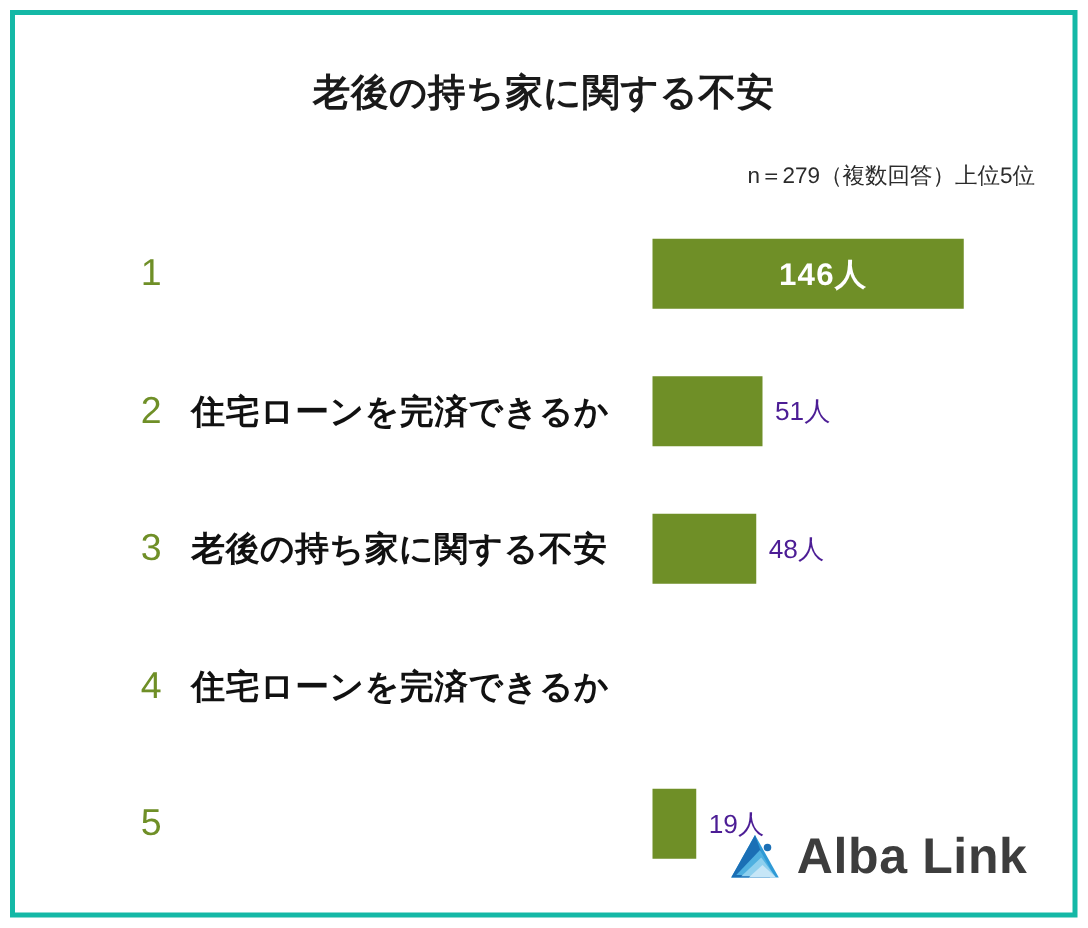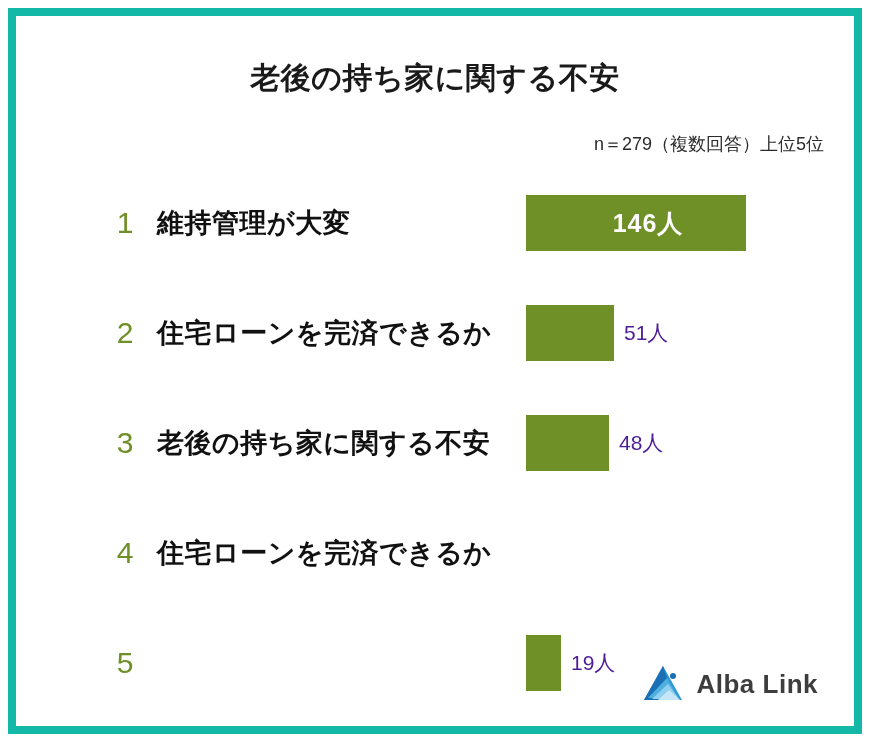--- a/index.html
+++ b/index.html
@@ -14,21 +14,21 @@
     overflow: hidden;
   }
 
   #chart-frame {
     position: absolute;
     left: 8px;
     top: 8px;
     width: 854px;
     height: 726px;
     box-sizing: border-box;
-    border: 8px solid #14b8a6;
+    border: 4px solid #14b8a6;
     background: #ffffff;
   }
 
   #chart-title {
     position: absolute;
     left: 0;
     top: 42px;
     width: 100%;
     text-align: center;
     font-size: 30px;
@@ -125,42 +125,41 @@
     gap: 12px;
   }
 
   #logo-mark {
     width: 42px;
     height: 40px;
     flex: none;
   }
 
   #logo-text {
-    font-size: 26px;
+    font-size: 40px;
     color: #3d3d3d;
     font-weight: bold;
     letter-spacing: 0.5px;
   }
 </style>
 </head>
 <body>
 
 <div id="chart-frame">
 
   <div id="chart-title">老後の持ち家に関する不安</div>
 
   <div id="chart-subtitle">n＝279（複数回答）上位5位</div>
 
   <div id="rows">
 
     <div class="row">
       <div class="rank">1</div>
-      <div class="row-label">維持管理が大変</div>
-      <div class="bar-area">
-        <div class="bar" style="width:220px;padding-left:24px;">
+      <div class="bar-area">
+        <div class="bar" style="width:249px;padding-left:24px;">
           <span class="bar-value-inside">146人</span>
         </div>
       </div>
     </div>
 
     <div class="row">
       <div class="rank">2</div>
       <div class="row-label">住宅ローンを完済できるか</div>
       <div class="bar-area">
         <div class="bar" style="width:88px;"></div>

